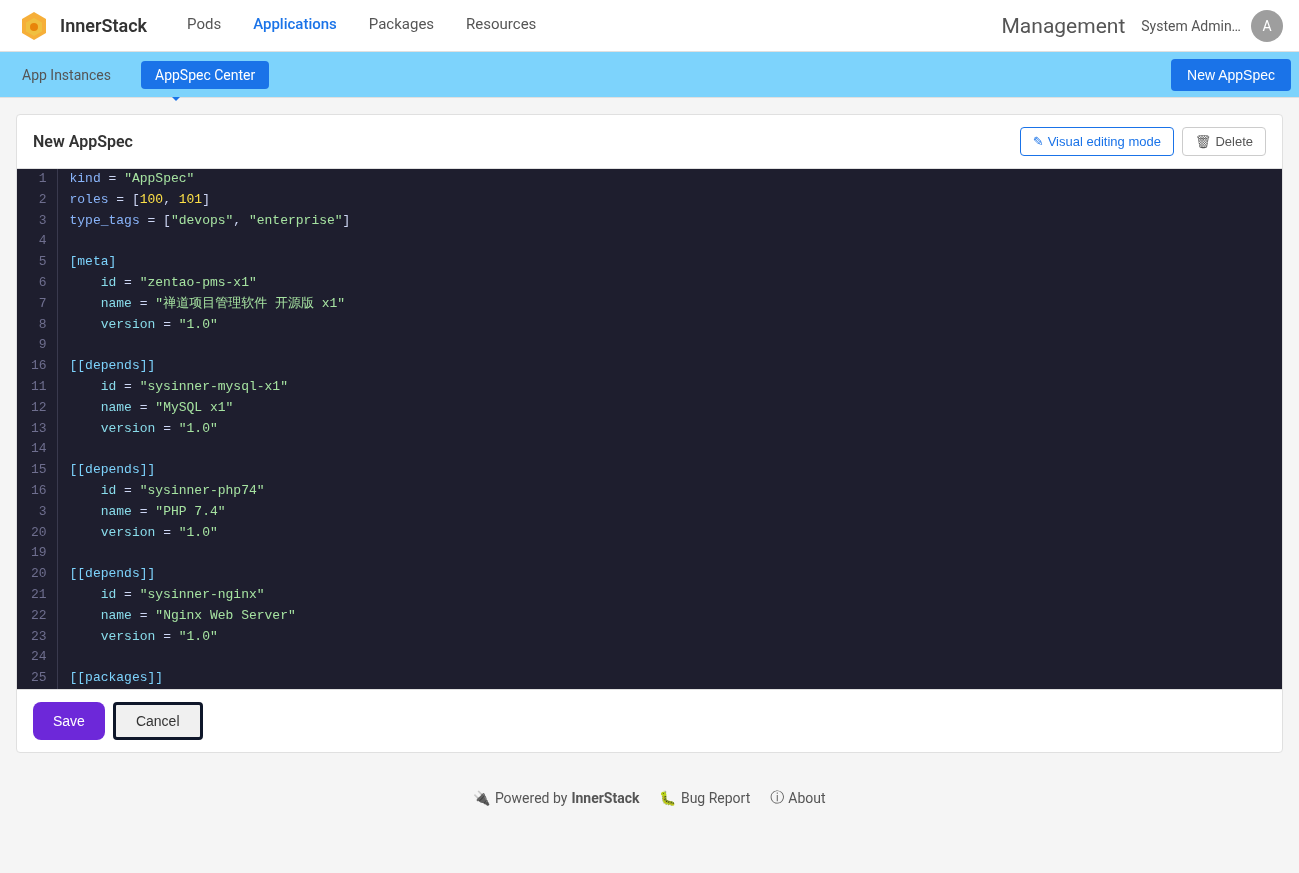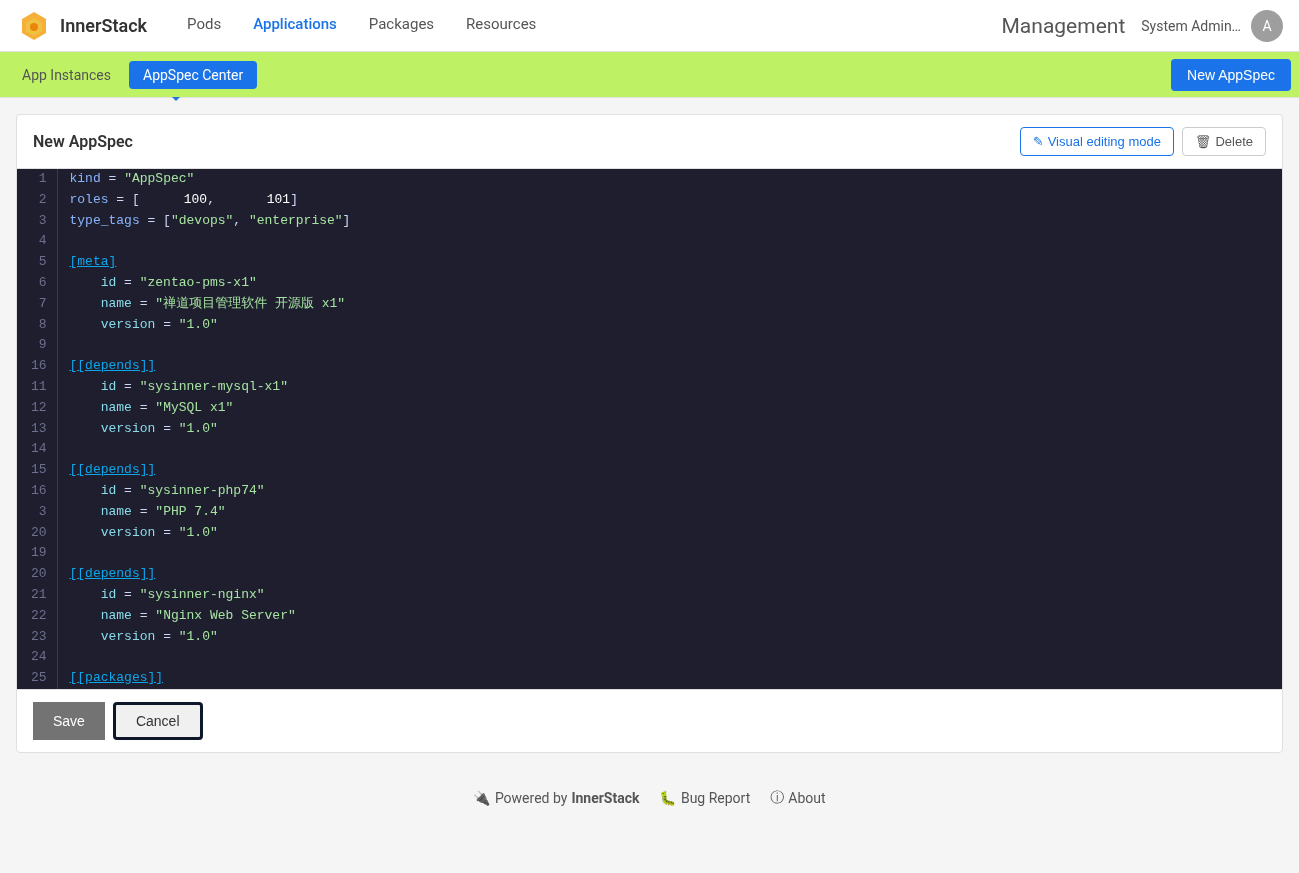--- a/index.html
+++ b/index.html
@@ -26,22 +26,22 @@
     .nav-user { display: flex; align-items: center; gap: 10px; cursor: pointer; }
     .nav-user-name { font-size: 14px; color: #555; }
     .nav-avatar {
       width: 32px; height: 32px; border-radius: 50%;
       background: #9e9e9e; display: flex; align-items: center; justify-content: center;
       color: #fff; font-size: 14px;
     }
 
     
     .subnav {
-      background: #bef264; border-bottom: 1px solid #e0e0e0;
-      height: 46px; display: flex; align-items: center; padding: 0 8px; gap: 4px; position: relative;
+      background: #7dd3fc; border-bottom: 1px solid #e0e0e0;
+      height: 46px; display: flex; align-items: center; padding: 0 8px; gap: 16px; position: relative;
     }
     .subnav-tab {
       padding: 6px 14px; font-size: 14px; color: #555; cursor: pointer;
       border-radius: 4px;
     }
     .subnav-tab.active {
       background: #1a73e8; color: #fff; border-radius: 4px;
     }
     .subnav-right { margin-left: auto; }
     .btn-new-appspec {
@@ -93,32 +93,32 @@
       border-right: 1px solid #3a3a4e;
     }
     table.code-table td.line-code {
       padding: 0 12px; white-space: pre; color: #cdd6f4;
     }
 
     
     .c-key { color: #89b4fa; }
     .c-eq { color: #cdd6f4; }
     .c-str { color: #a6e3a1; }
-    .c-num { color: #ffffff; margin-left: 44px; }
-    .c-sect { color: #0ea5e9; text-decoration: underline; }
+    .c-num { color: #fde047; }
+    .c-sect { color: #7dd3fc; }
     .c-prop { color: #89dceb; }
 
     
     .card-footer {
       padding: 12px 16px; border-top: 1px solid #e0e0e0;
       display: flex; gap: 8px;
     }
     .btn-save {
-      background: #737373; color: #fff; border: none;
-      padding: 8px 20px; border-radius: 0; font-size: 14px; cursor: pointer;
+      background: #6d28d9; color: #fff; border: none;
+      padding: 8px 20px; border-radius: 8px; font-size: 14px; cursor: pointer;
     }
     .btn-cancel {
       background: #f0f0f0; color: #333; border: 3px solid #0f172a;
       padding: 8px 20px; border-radius: 4px; font-size: 14px; cursor: pointer;
     }
 
     
     .page-footer {
       text-align: center; padding: 20px; color: #777; font-size: 14px;
       display: flex; justify-content: center; gap: 20px;

